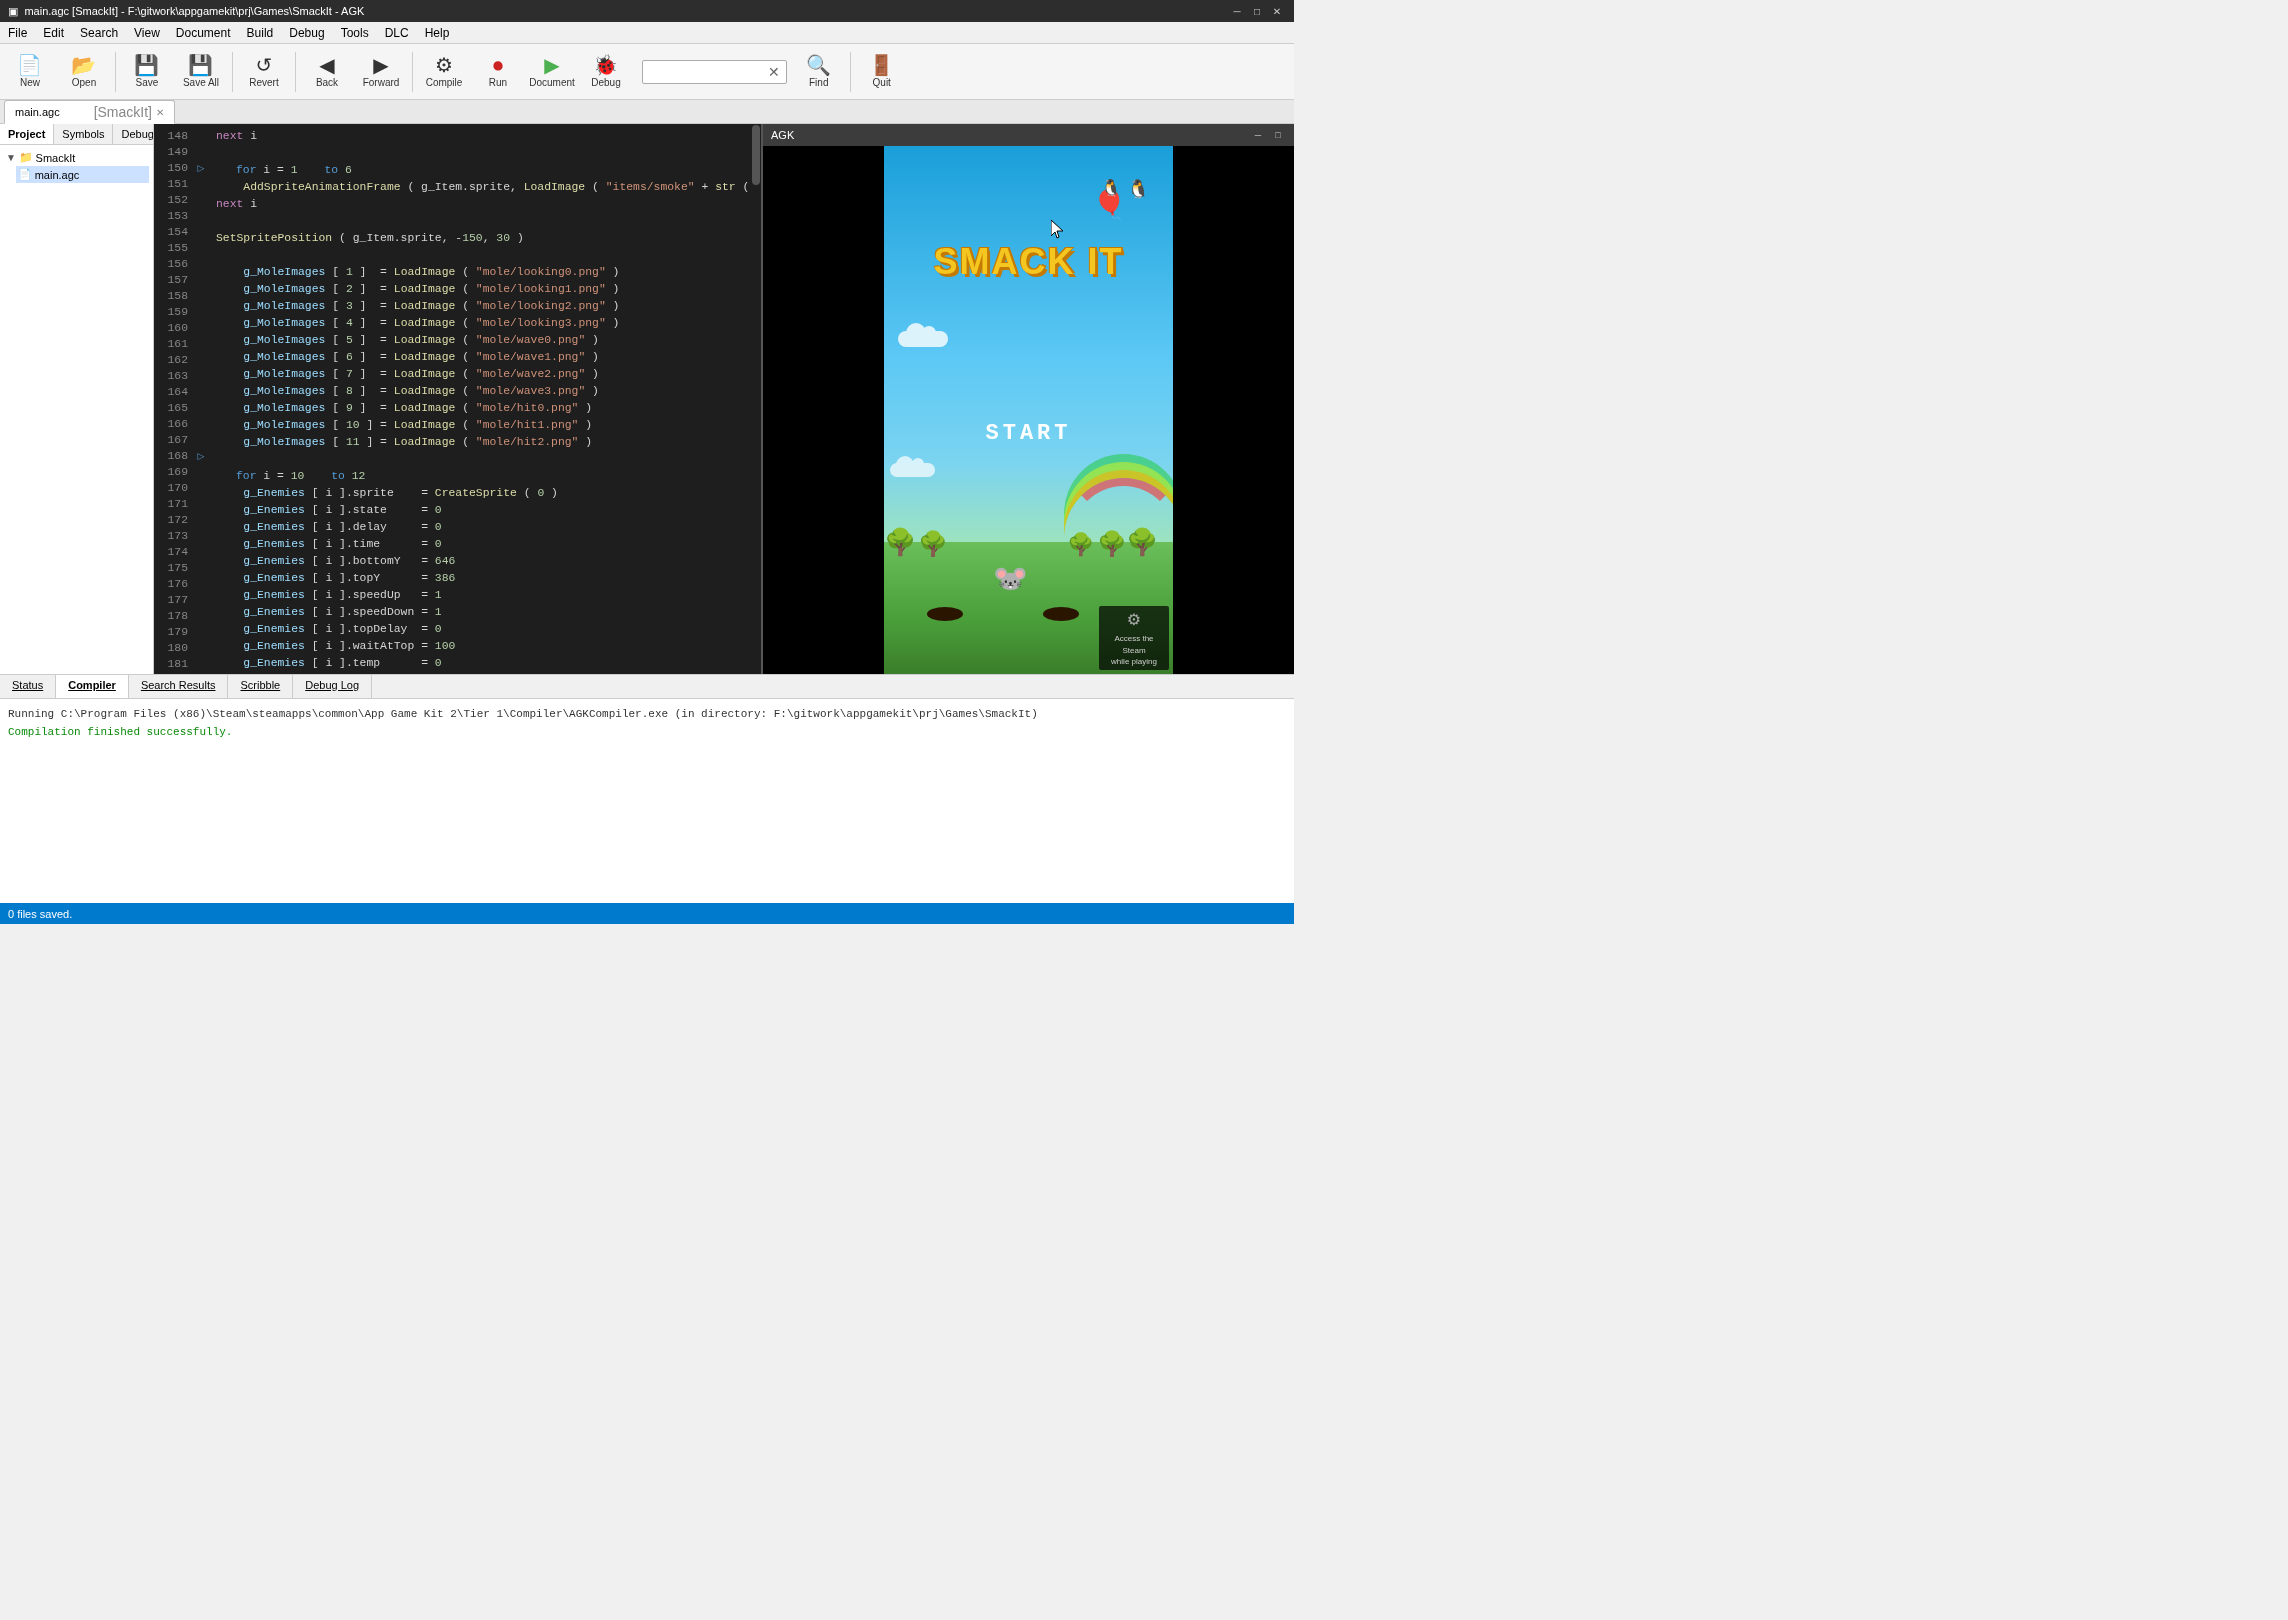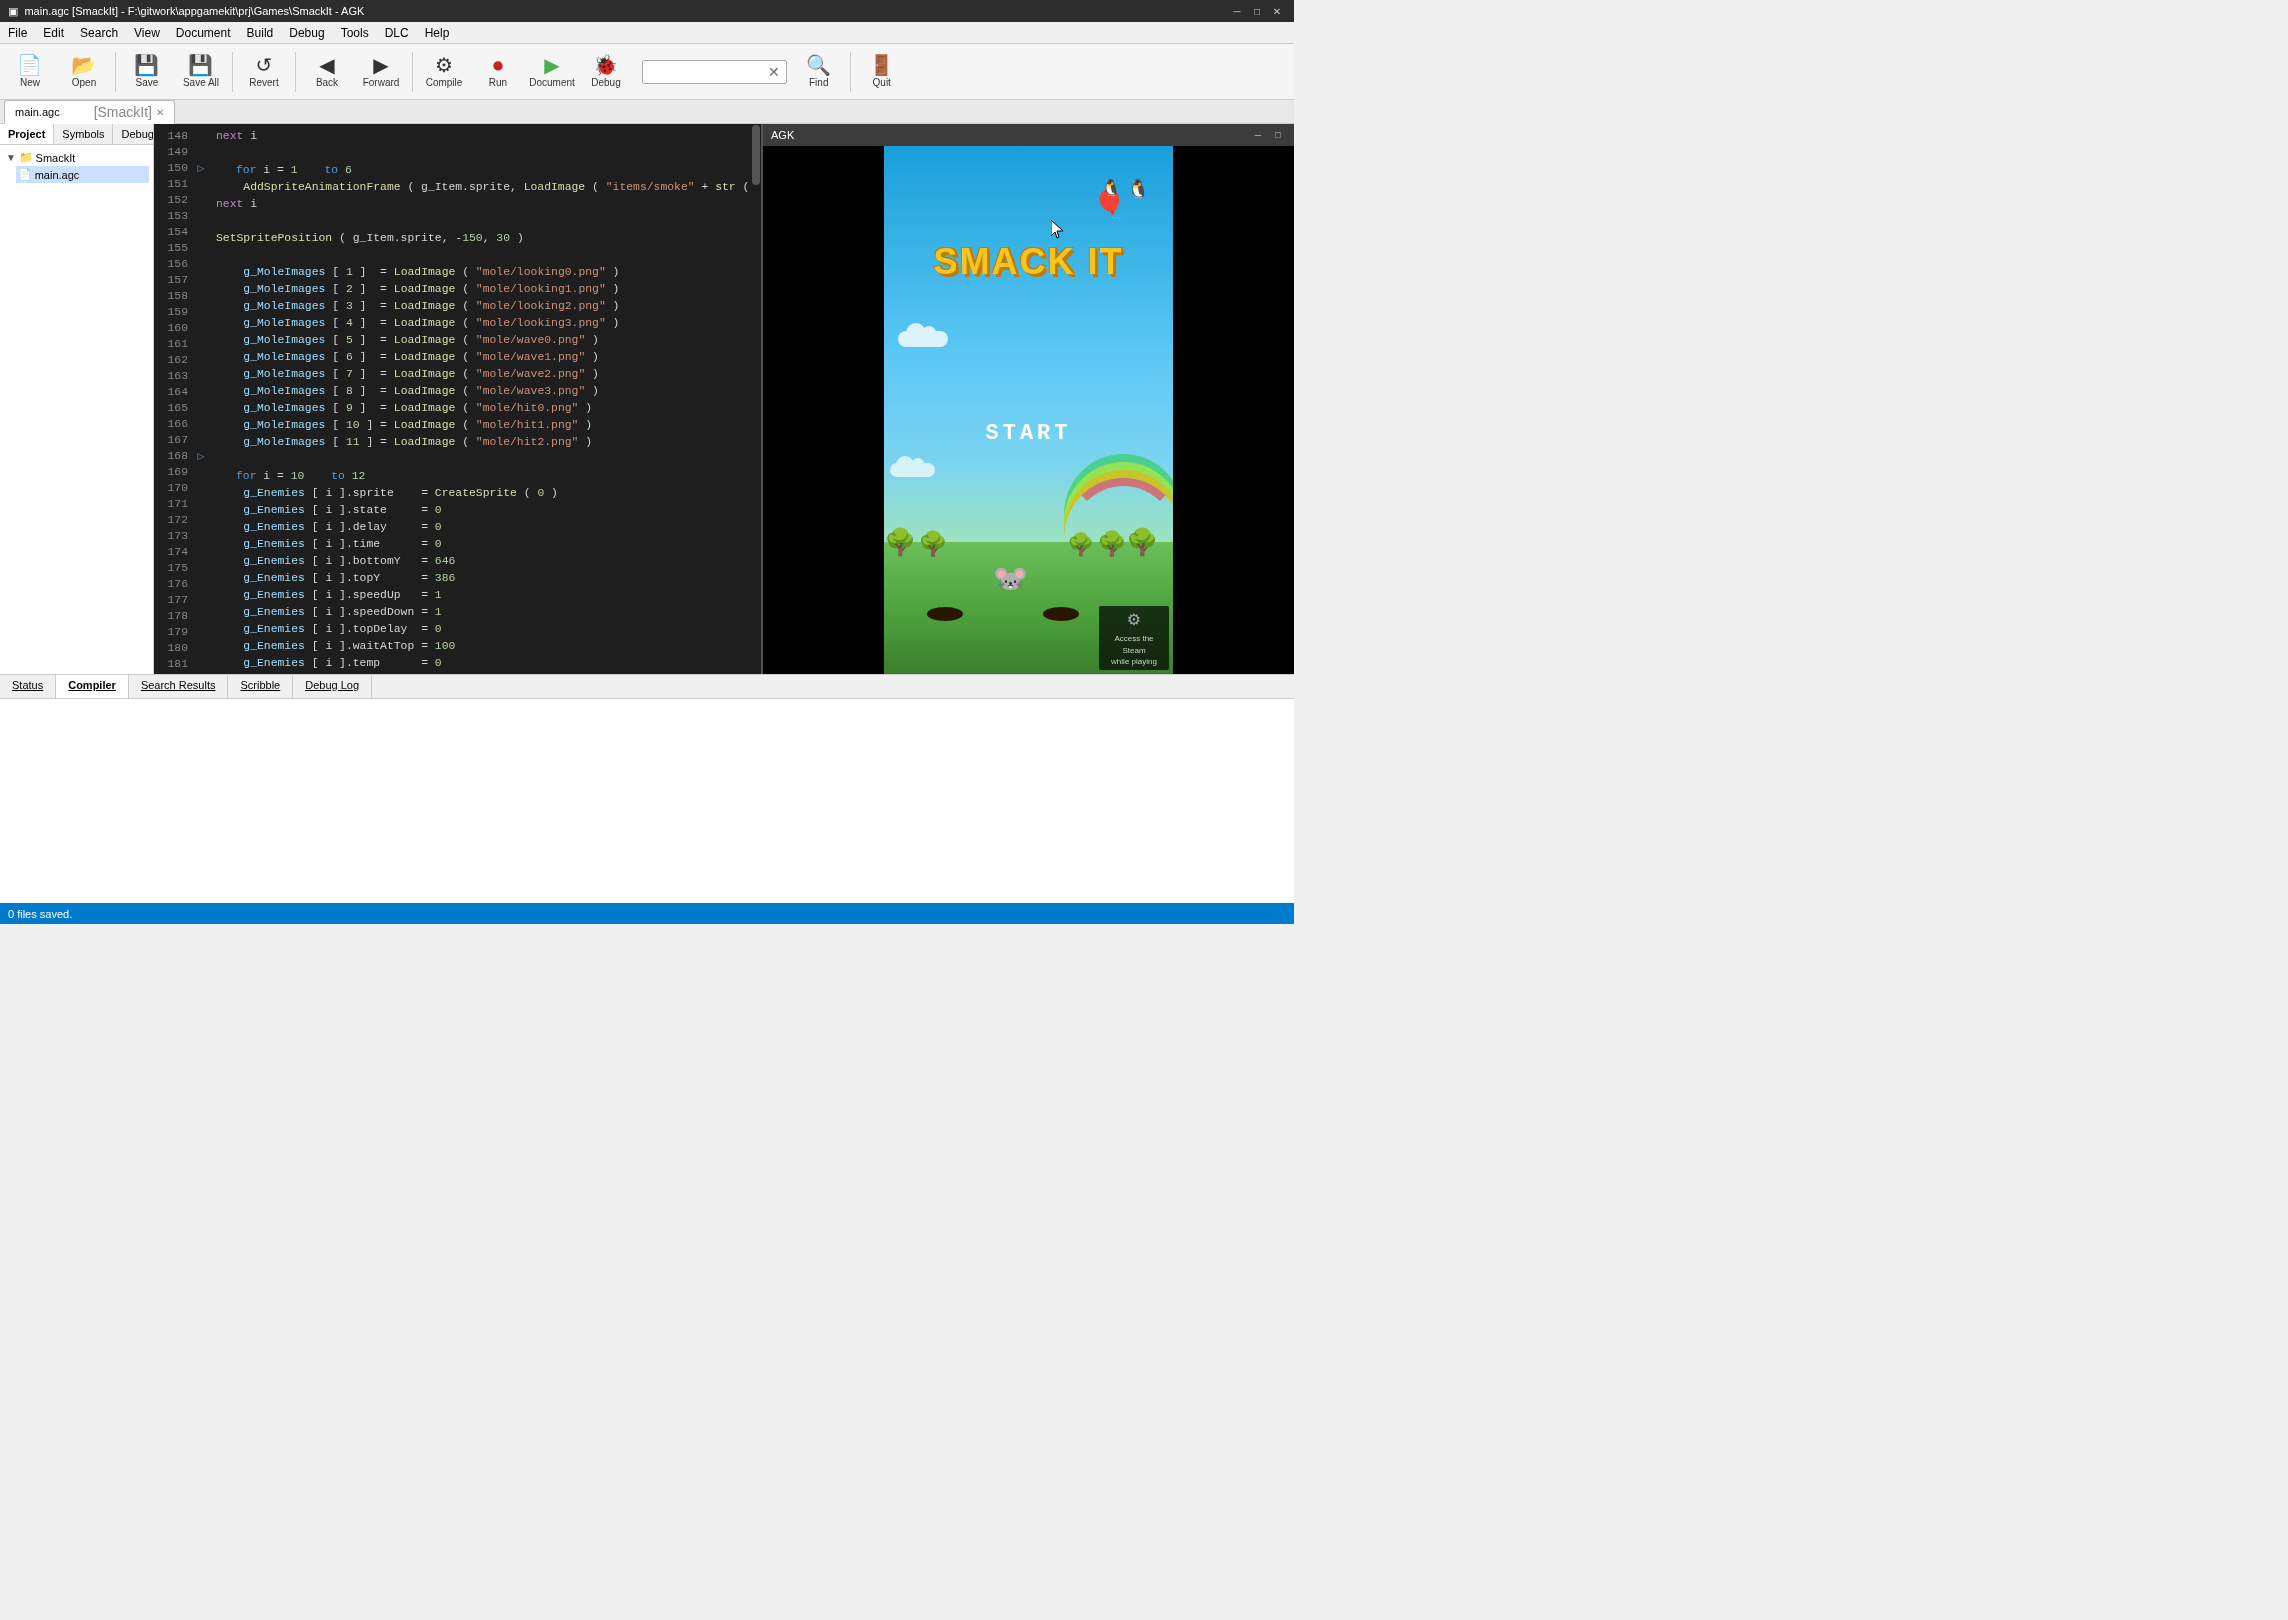--- a/index.html
+++ b/index.html
@@ -700,18 +700,22 @@
 </div>
 
 <div id="bottom-panel">
   <div id="bottom-tabs">
     <div class="bottom-tab">Status</div>
     <div class="bottom-tab active">Compiler</div>
     <div class="bottom-tab">Search Results</div>
     <div class="bottom-tab">Scribble</div>
     <div class="bottom-tab">Debug Log</div>
   </div>
+  <div id="bottom-content">
+    <div class="compiler-line">Running C:\Program Files (x86)\Steam\steamapps\common\App Game Kit 2\Tier 1\Compiler\AGKCompiler.exe (in directory: F:\gitwork\appgamekit\prj\Games\SmackIt)</div>
+    <div class="compiler-line compiler-success">Compilation finished successfully.</div>
+  </div>
 </div>
 
 <div id="status-bar">
   <span>0 files saved.</span>
 </div>
 
 
 </body></html>

